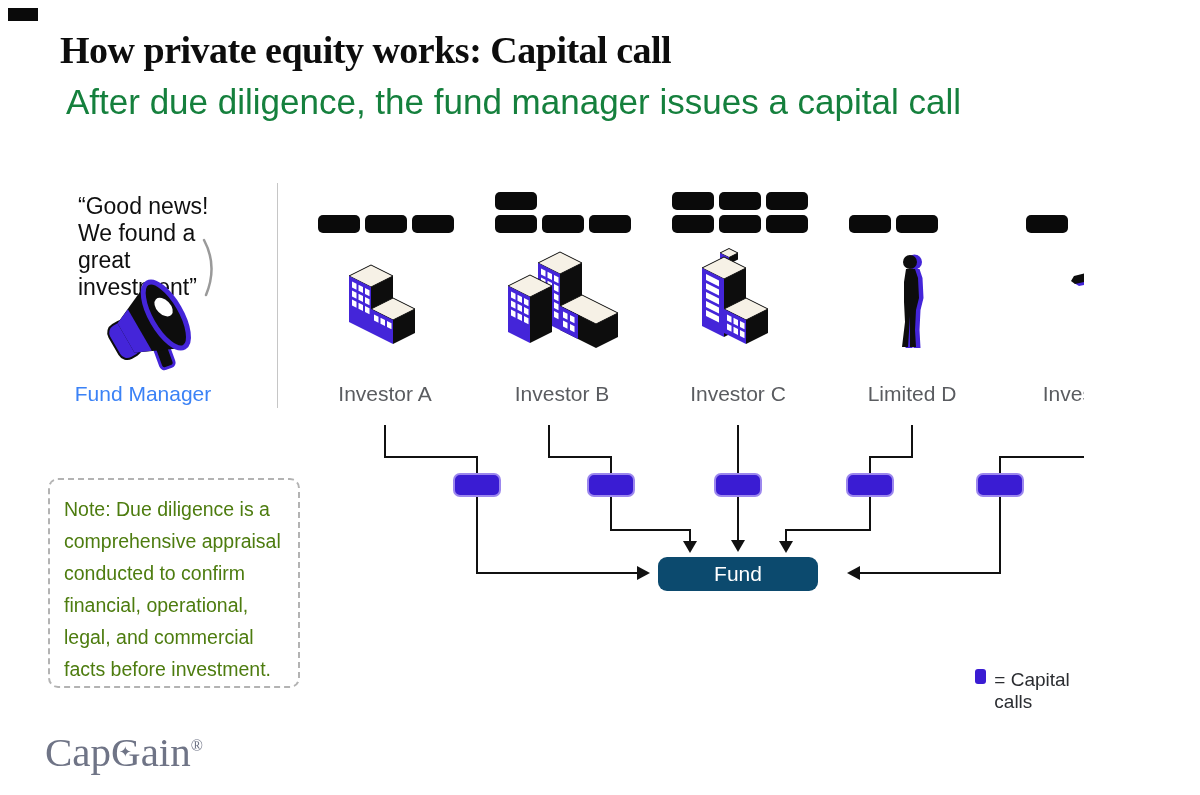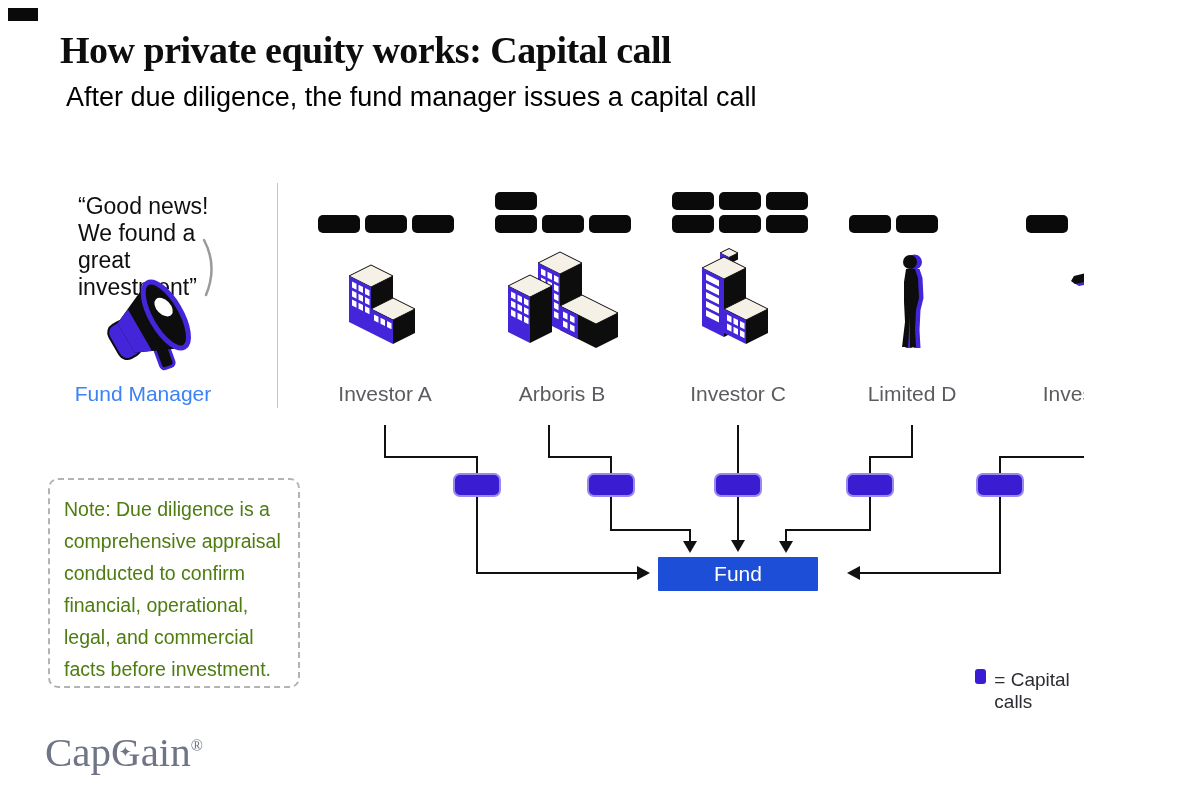--- a/index.html
+++ b/index.html
@@ -4,21 +4,21 @@
 <style>
   html,body{margin:0;padding:0;background:#fff;}
   #canvas{position:relative;width:1084px;height:795px;background:#fff;overflow:hidden;
           font-family:"Liberation Sans",sans-serif;}
   .abs{position:absolute;}
 
   
   #corner-mark{left:8px;top:8px;width:30px;height:13px;background:#0a0a0a;}
   #title{left:60px;top:28px;font-family:"Liberation Serif",serif;font-size:38px;font-weight:600;
          letter-spacing:-0.5px;color:#0d0d0d;white-space:nowrap;}
-  #subtitle{left:66px;top:82px;font-size:27px;color:#000000;white-space:nowrap;}
+  #subtitle{left:66px;top:82px;font-size:35px;color:#15803d;white-space:nowrap;}
 
   
   #divider{left:277px;top:183px;width:1px;height:225px;background:#c6c6c6;}
   #quote{left:78px;top:193px;width:160px;font-size:23px;line-height:27px;color:#0f0f0f;}
   #paren-arc{left:200px;top:238px;}
   #megaphone{left:98px;top:268px;}
   .person-label{top:382px;font-size:21px;color:#3b82f6;text-align:center;width:180px;}
   #fm-label{left:53px;}
 
   
@@ -31,21 +31,21 @@
 
   
   .inv-label{top:382px;font-size:21px;color:#5a5c60;text-align:center;width:176px;}
 
   
   #connectors{left:0;top:0;z-index:1;pointer-events:none;}
   .capital-rect{top:473px;width:48px;height:24px;border-radius:7px;z-index:2;
     background:var(--accent,#3A1CD3);border:2px solid #9c87ee;box-sizing:border-box;}
 
   
-  #fund-box{left:658px;top:557px;width:160px;height:34px;background:#1d4ed8;border-radius:1px;
+  #fund-box{left:658px;top:557px;width:160px;height:34px;background:#0c4a6e;border-radius:9px;
     color:#fff;font-size:21px;display:flex;align-items:center;justify-content:center;z-index:2;}
 
   
   #note-box{left:48px;top:478px;width:252px;height:210px;border:2px dashed #b3b3b3;border-radius:10px;
     box-sizing:border-box;padding:13px 14px;font-size:19.5px;line-height:32px;color:#4d7c0f;}
 
   
   #legend{left:975px;top:669px;display:flex;align-items:flex-start;}
   #legend-swatch{width:15px;height:15px;border-radius:3px;background:var(--accent,#3A1CD3);}
   #legend-label{margin-left:8px;font-size:19px;color:#2b2d31;}
@@ -246,21 +246,21 @@
       <path d="M34,21 L14,27 L11,32 L16,35 L34,31 Z"></path>
     </g>
     <g fill="#0d0d0d">
       <circle cx="38" cy="10" r="7"></circle>
       <path d="M33,17 L44,18 L46,32 L44,54 L41,80 L43,96 L35,96 L36,68 L30,93 L24,93 L29,60 L27,40 L29,24 Z"></path>
       <path d="M34,21 L14,26 L11,31 L15,34 L34,30 Z"></path>
     </g>
   </svg>
 
   <div class="abs inv-label" style="left:297px">Investor A</div>
-  <div class="abs inv-label" style="left:474px">Arboris B</div>
+  <div class="abs inv-label" style="left:474px">Investor B</div>
   <div class="abs inv-label" style="left:650px">Investor C</div>
   <div class="abs inv-label" style="left:824px">Limited D</div>
   <div class="abs inv-label" style="left:1002px">Investor E</div>
 
   <svg class="abs" id="connectors" width="1200" height="795" viewBox="0 0 1200 795">
     <g fill="none" stroke="#111" stroke-width="2">
       <path d="M385,425 L385,457 L477,457 L477,573 L637,573"></path>
       <path d="M549,425 L549,457 L611,457 L611,530 L690,530 L690,542"></path>
       <path d="M738,425 L738,541"></path>
       <path d="M912,425 L912,457 L870,457 L870,530 L786,530 L786,542"></path>

